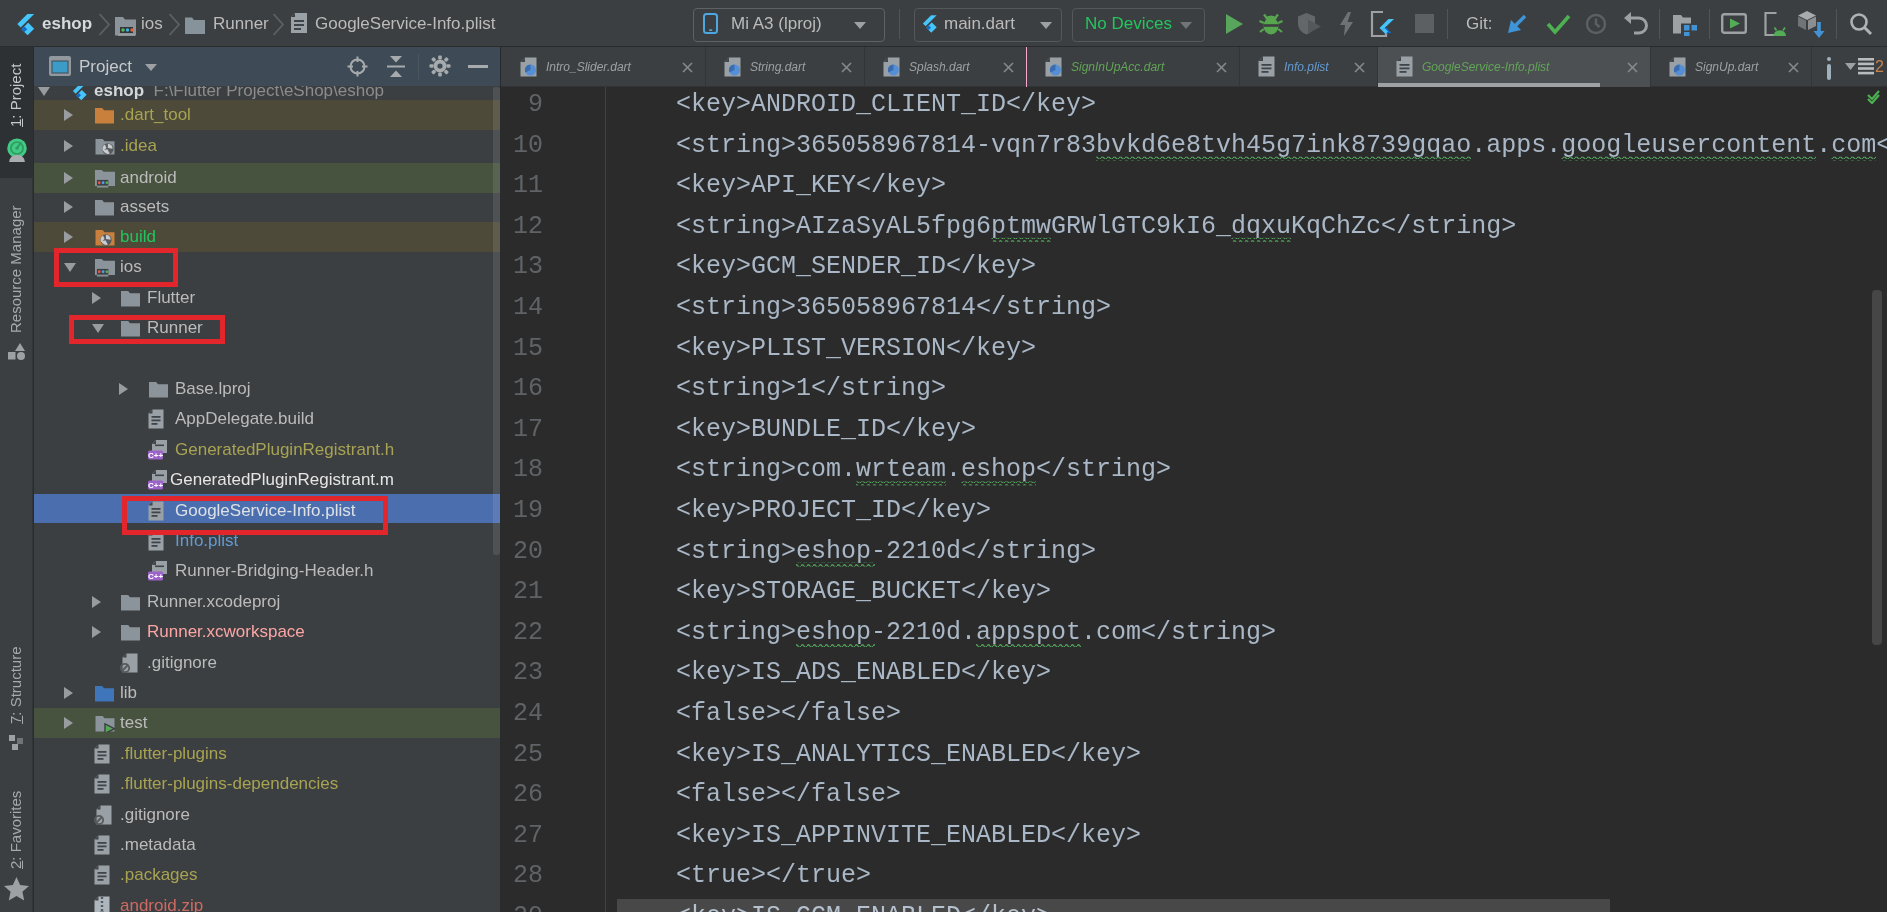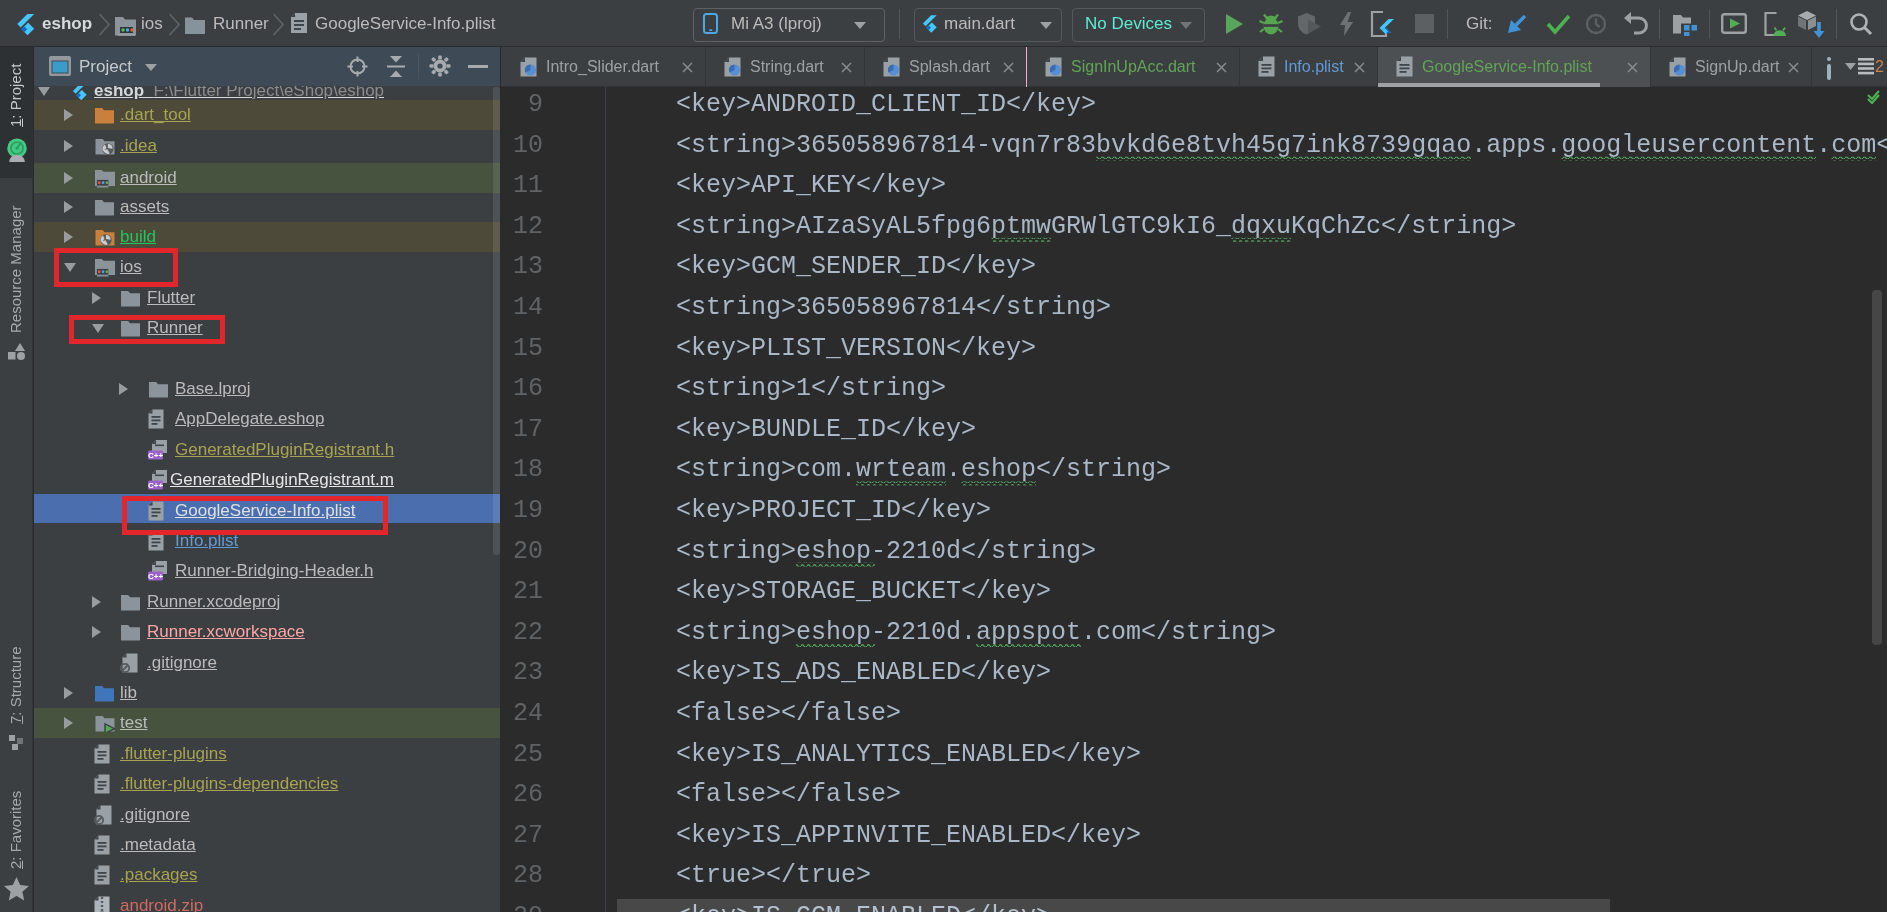--- a/index.html
+++ b/index.html
@@ -14,30 +14,30 @@
   .tsep{position:absolute;top:9px;width:1px;height:30px;background:#515557;}
   
   #stripe{position:absolute;left:0;top:47px;width:33px;height:865px;background:#3c3f41;
     border-right:1px solid #323537;}
   .vt{position:absolute;white-space:nowrap;transform-origin:0 100%;transform:rotate(-90deg);
     font-size:15px;color:#a6a9ab;}
   
   #panel{position:absolute;left:34px;top:47px;width:466px;height:865px;background:#3c3f41;overflow:hidden;}
   #phead{position:absolute;left:0;top:0;width:466px;height:39px;background:#3e4b56;z-index:5;}
   .trow{position:absolute;left:0;width:466px;height:30px;font-size:17px;color:#bbbbbb;}
-  .trow .lbl{position:absolute;top:50%;transform:translateY(-50%);white-space:nowrap;text-decoration:underline;}
+  .trow .lbl{position:absolute;top:50%;transform:translateY(-50%);white-space:nowrap;}
   .arrR{position:absolute;top:50%;margin-top:-6px;width:0;height:0;
     border-left:9px solid #989c9f;border-top:6px solid transparent;border-bottom:6px solid transparent;}
   .arrD{position:absolute;top:50%;margin-top:-4px;width:0;height:0;
     border-top:9px solid #989c9f;border-left:6px solid transparent;border-right:6px solid transparent;}
   .ticon{position:absolute;top:50%;transform:translateY(-50%);}
   
   #tabbar{position:absolute;left:501px;top:47px;width:1386px;height:40px;background:#3c3f41;border-bottom:1px solid #313436;}
   .tab{position:absolute;top:0;height:40px;}
-  .tab .tx{position:absolute;top:0;height:40px;line-height:40px;font-size:16px;white-space:nowrap;}
+  .tab .tx{position:absolute;top:0;height:40px;line-height:40px;font-size:12px;white-space:nowrap;font-style:italic;}
   
   #editor{position:absolute;left:501px;top:87px;width:1386px;height:825px;background:#2b2b2b;overflow:hidden;}
   #gutter{position:absolute;left:0;top:-2px;width:42px;text-align:right;
     font-family:"Liberation Mono",monospace;font-size:25px;line-height:40.6px;color:#606366;}
   #code{position:absolute;left:115px;top:-2px;margin:0;white-space:nowrap;
     font-family:"Liberation Mono",monospace;font-size:25px;line-height:40.6px;color:#a9b7c6;}
   .redbox{position:absolute;border:5px solid #e2262c;z-index:30;}
 </style></head>
 <body>
 <div id="stage">
@@ -96,21 +96,21 @@
       <polygon points="13.5,1 2.5,12 6.2,15.7 20.9,1" fill="#45c5f9"></polygon>
       <polygon points="13.7,11.3 7.2,17.8 13.7,24.3 20.9,17.1 14.5,10.6" fill="#45c5f9"></polygon>
       <polygon points="7.2,17.8 10.2,20.8 13.3,17.7 10.3,14.7" fill="#1269c6"></polygon>
     </svg>
     <div class="tbtxt" style="left:944px">main.dart</div>
     <svg class="abs" style="left:1038px;top:20px" width="16" height="10" viewBox="0 0 16 10">
         <polygon points="2,2 14,2 8,9" fill="#9da1a4"></polygon>
       </svg>
 
     <div class="combo" style="left:1072px;width:133px;border-color:#55585a"></div>
-    <div class="tbtxt" style="left:1085px;color:#5eead4">No Devices</div>
+    <div class="tbtxt" style="left:1085px;color:#22c55e">No Devices</div>
     <svg class="abs" style="left:1178px;top:20px" width="16" height="10" viewBox="0 0 16 10">
         <polygon points="2,2 14,2 8,9" fill="#717578"></polygon>
       </svg>
 
     <svg class="abs" style="left:1223px;top:13px" width="22" height="22" viewBox="0 0 22 22">
         <polygon points="3,1 20,11 3,21" fill="#58a55c"></polygon>
       </svg>
     <svg class="abs" style="left:1258px;top:12px" width="26" height="24" viewBox="0 0 26 24">
       <ellipse cx="13" cy="14" rx="7.5" ry="8.5" fill="#57a64f"></ellipse>
       <rect x="5.5" y="12.2" width="15" height="2.6" fill="#3c3f41"></rect>
@@ -345,21 +345,21 @@
     <span class="lbl" style="left:141px;color:#bbbbbb">Base.lproj</span>
     </div>
     <div class="trow" style="top:357.4px">
     <svg class="ticon" style="left:114px" width="16" height="20" viewBox="0 0 16 20">
           <path d="M4.5 0.5 h11 v19 h-15 v-15 z" fill="#9aa1a6"></path>
           <path d="M4.5 0.5 v4 h-4 z" fill="#40454a"></path>
           <rect x="3.5" y="7" width="9" height="1.8" fill="#40454a"></rect>
           <rect x="3.5" y="10.5" width="9" height="1.8" fill="#40454a"></rect>
           <rect x="3.5" y="14" width="6" height="1.8" fill="#40454a"></rect>
         </svg>
-    <span class="lbl" style="left:141px;color:#bbbbbb">AppDelegate.eshop</span>
+    <span class="lbl" style="left:141px;color:#bbbbbb">AppDelegate.build</span>
     </div>
     <div class="trow" style="top:387.8px">
     <svg class="ticon" style="left:114px" width="20" height="21" viewBox="0 0 20 21">
           <path d="M8 0.5 h11 v13 h-15 v-9z" fill="#9aa1a6"></path>
           <path d="M8 0.5 v4 h-4 z" fill="#40454a"></path>
           <rect x="7" y="5" width="9" height="1.6" fill="#40454a"></rect>
           <rect x="0" y="11" width="15" height="9" rx="1.5" fill="#9b62c8"></rect>
           <text x="7.5" y="18.3" font-size="8" font-weight="bold" fill="#ffffff" text-anchor="middle" font-family="Liberation Sans">C++</text>
         </svg>
     <span class="lbl" style="left:141px;color:#a8a352">GeneratedPluginRegistrant.h</span>

